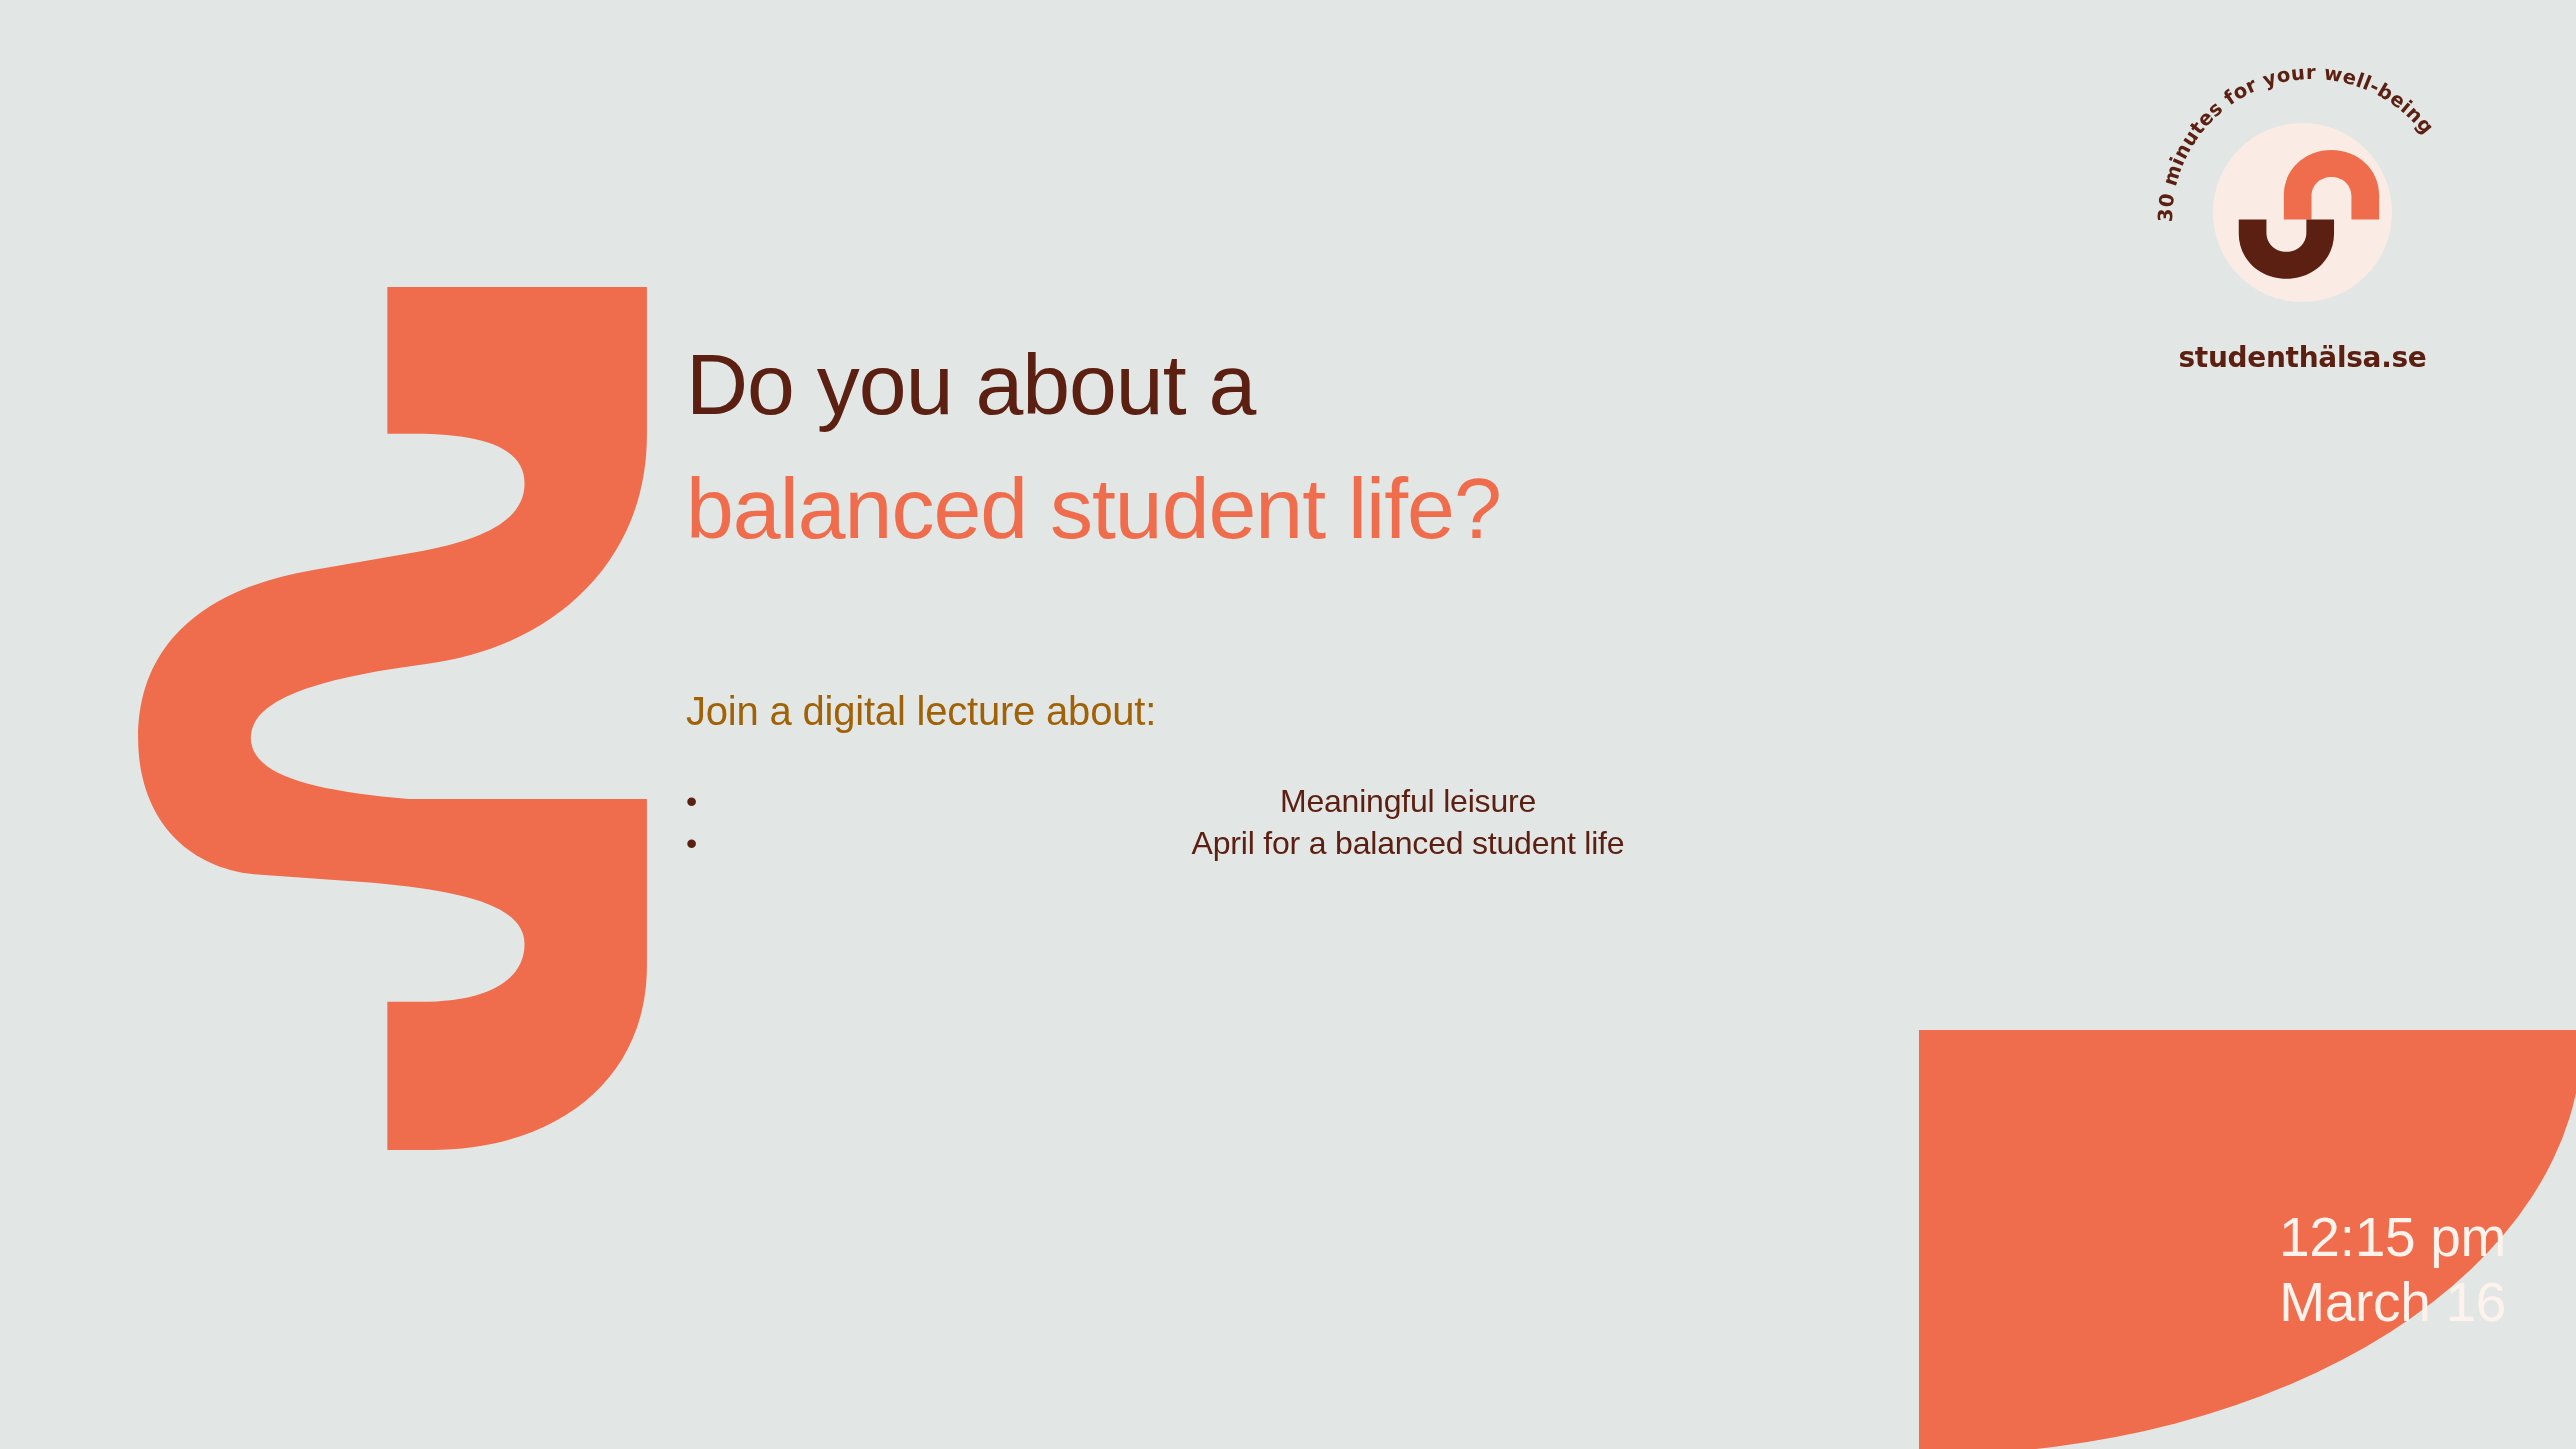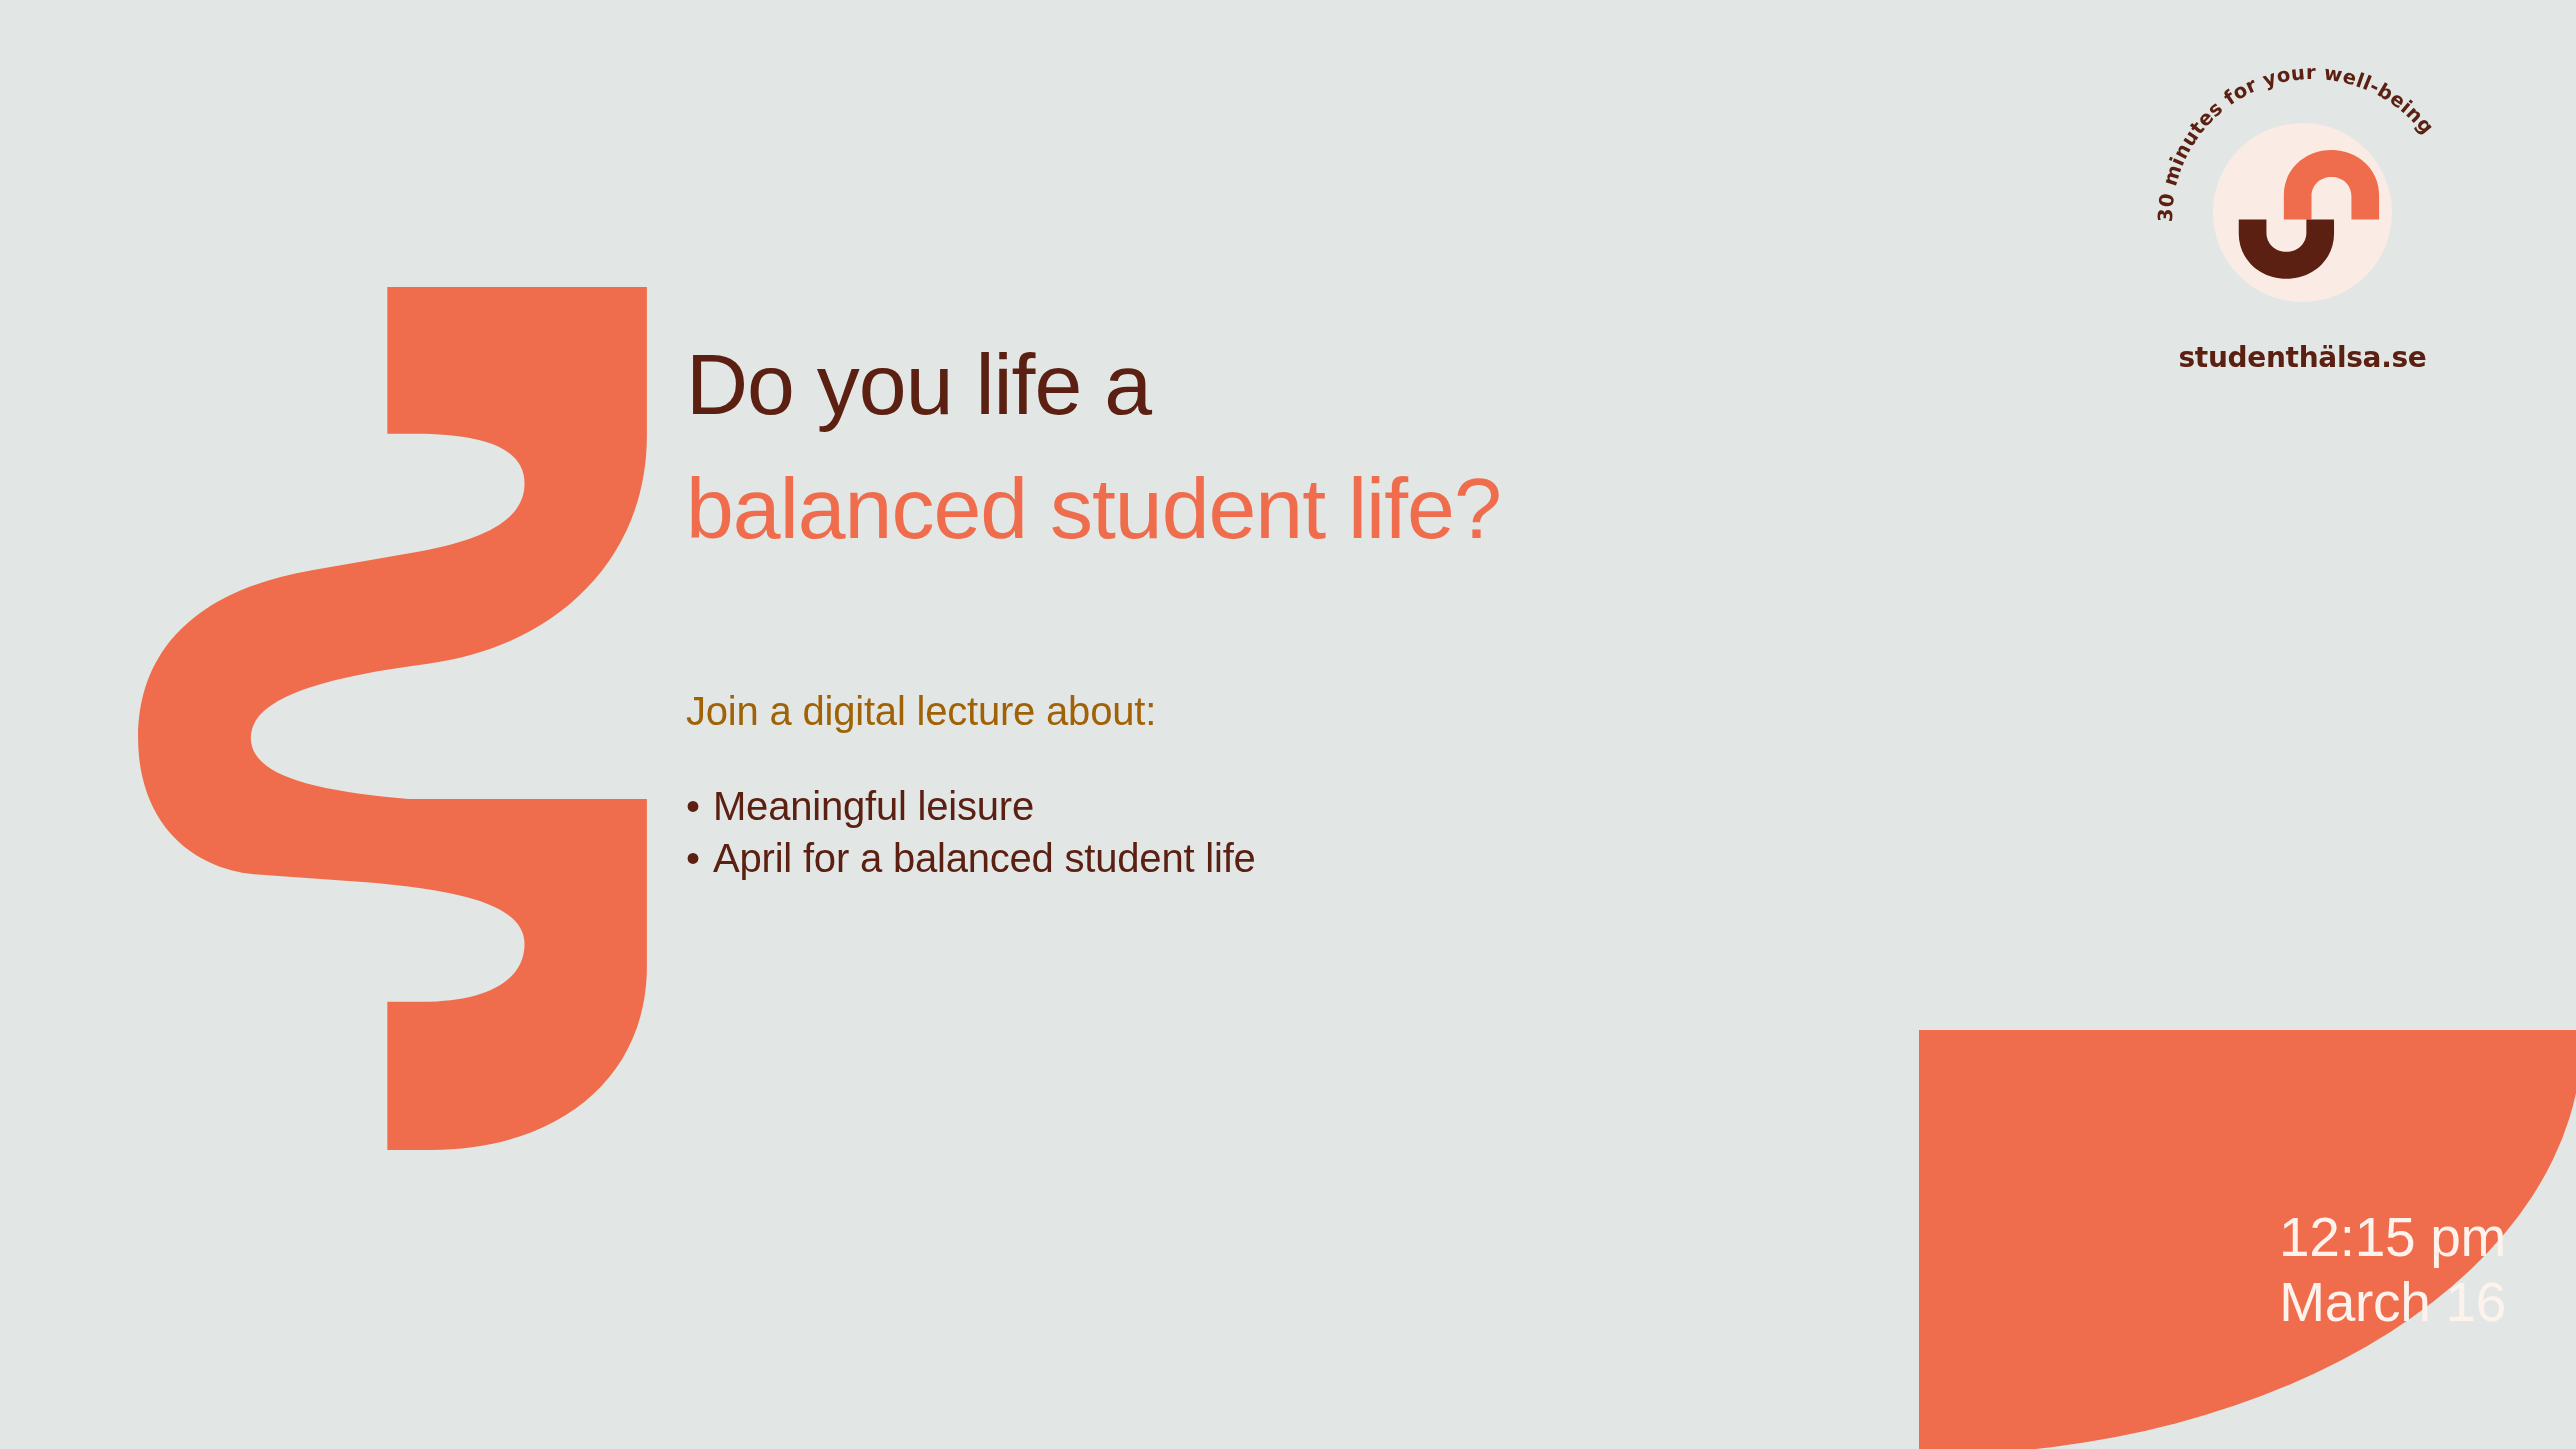--- a/index.html
+++ b/index.html
@@ -87,24 +87,25 @@
     line-height: 1.3;
     color: #a16207;
     font-weight: 400;
     letter-spacing: -0.2px;
   }
 
   .bullets {
     margin: 43px 0 0 0;
     padding: 0;
     list-style: none;
-    font-size: 40px;
+    font-size: 32px;
     line-height: 1.32;
     color: #5c2012;
     letter-spacing: -0.2px;
+    text-align: center;
   }
   .bullets li {
     position: relative;
     padding-left: 27px;
     white-space: nowrap;
   }
   .bullets li::before {
     content: "\2022";
     position: absolute;
     left: 0;
@@ -198,21 +199,21 @@
     <div class="blob-fill"></div>
   </div>
 
   <div class="event-info">
     <div>12:15 pm</div>
     <div>March 16</div>
   </div>
 
   <div class="content">
     <h1 class="headline">
-      <span class="line-1">Do you life a</span>
+      <span class="line-1">Do you about a</span>
       <span class="line-2">balanced student life?</span>
     </h1>
 
     <p class="lead">Join a digital lecture about:</p>
 
     <ul class="bullets">
       <li>Meaningful leisure</li>
       <li>April for a balanced student life</li>
     </ul>
   </div>

